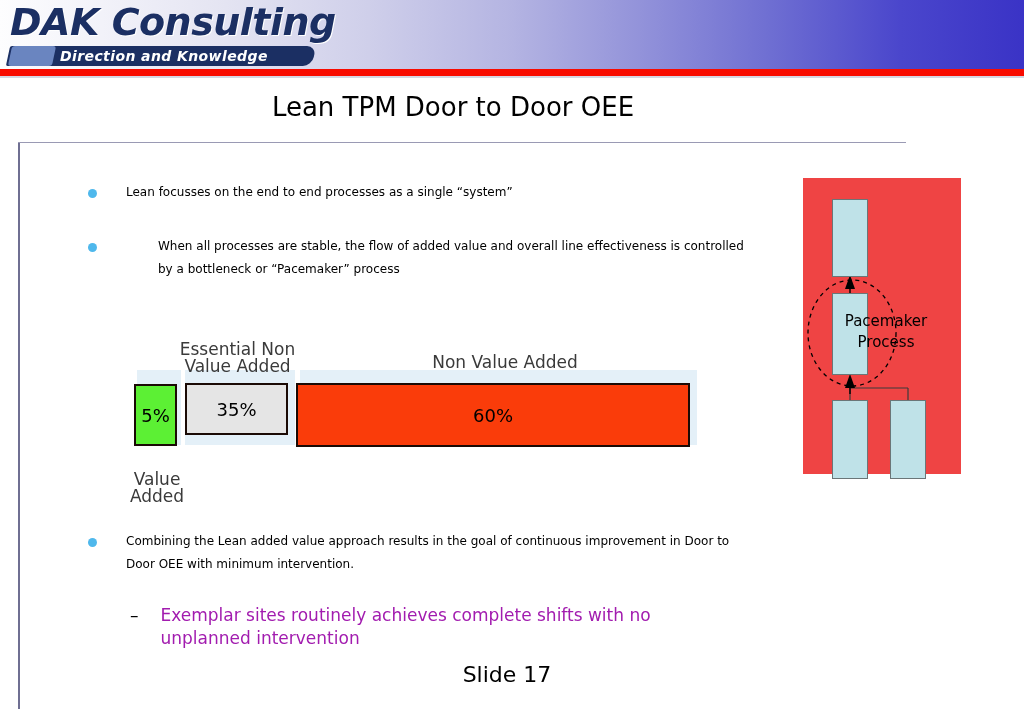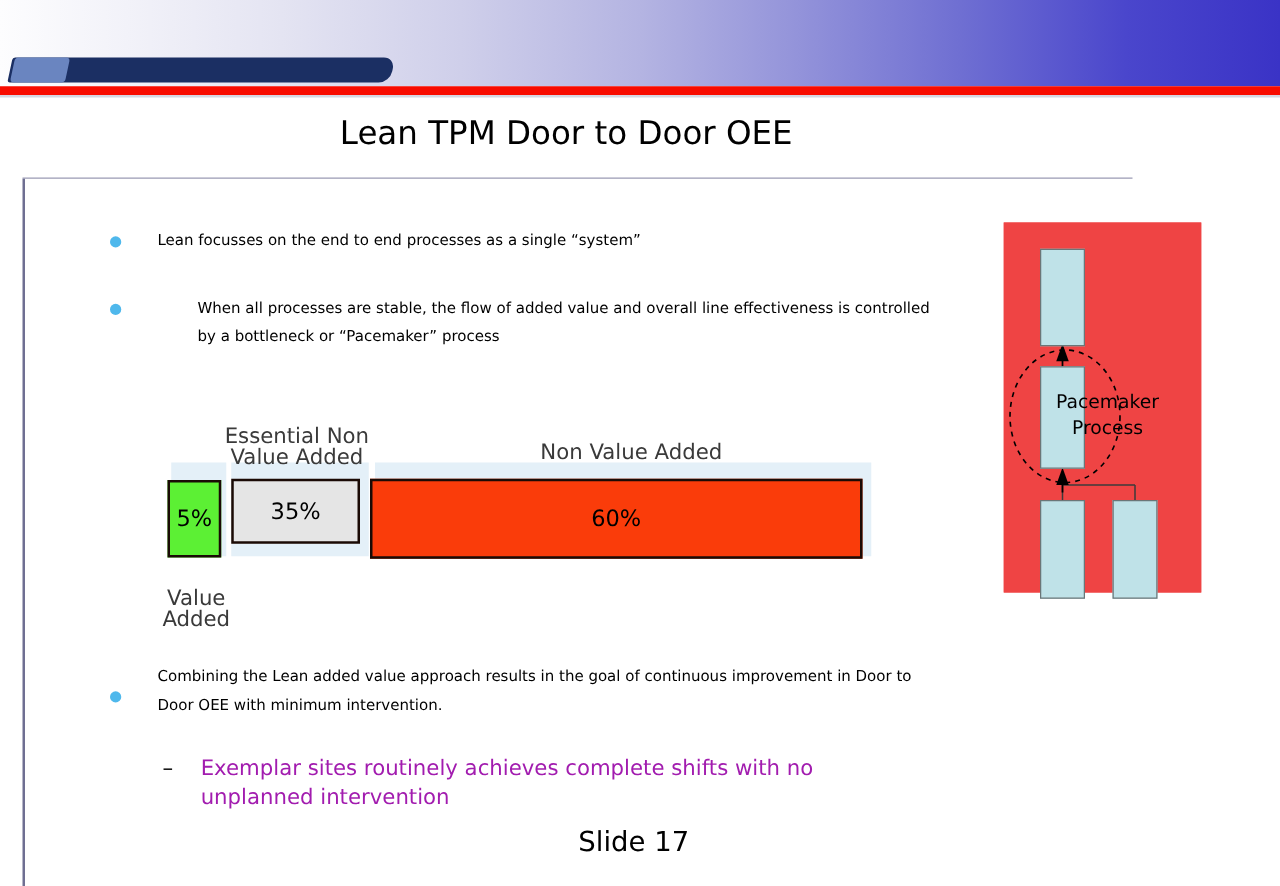--- a/index.html
+++ b/index.html
@@ -133,21 +133,21 @@
   }
   .bullet-text {
     font-family: "DejaVu Sans", sans-serif;
     font-size: 12px;
     line-height: 23px;
     color: #000000;
     margin-left: 29px;
   }
   #bullet-1 { left: 88px; top: 181px; width: 680px; }
   #bullet-2 { left: 88px; top: 235px; width: 670px; gap: 32px; }
-  #bullet-3 { left: 88px; top: 530px; width: 660px; align-items: center; }
+  #bullet-3 { left: 88px; top: 530px; width: 660px; }
 
   .subbullet-row {
     position: absolute;
     display: flex;
     align-items: flex-start;
   }
   .subbullet-dash {
     font-family: "DejaVu Sans", sans-serif;
     font-size: 17px;
     line-height: 23px;
@@ -228,20 +228,22 @@
     color: #000000;
   }
 </style>
 </head>
 <body>
 
 <div id="header-banner">
   <div id="logo-block">
     <div id="logo-bar"></div>
     <div id="logo-bar-tab"></div>
+    <div id="logo-wordmark">DAK Consulting</div>
+    <div id="logo-tagline">Direction and Knowledge</div>
   </div>
 </div>
 <div id="header-red-stripe"></div>
 <div id="header-red-stripe-shadow"></div>
 
 <div id="slide-title">Lean TPM Door to Door OEE</div>
 <div id="title-rule"></div>
 <div id="content-frame-left"></div>
 
 <div class="bullet-row" id="bullet-1">

